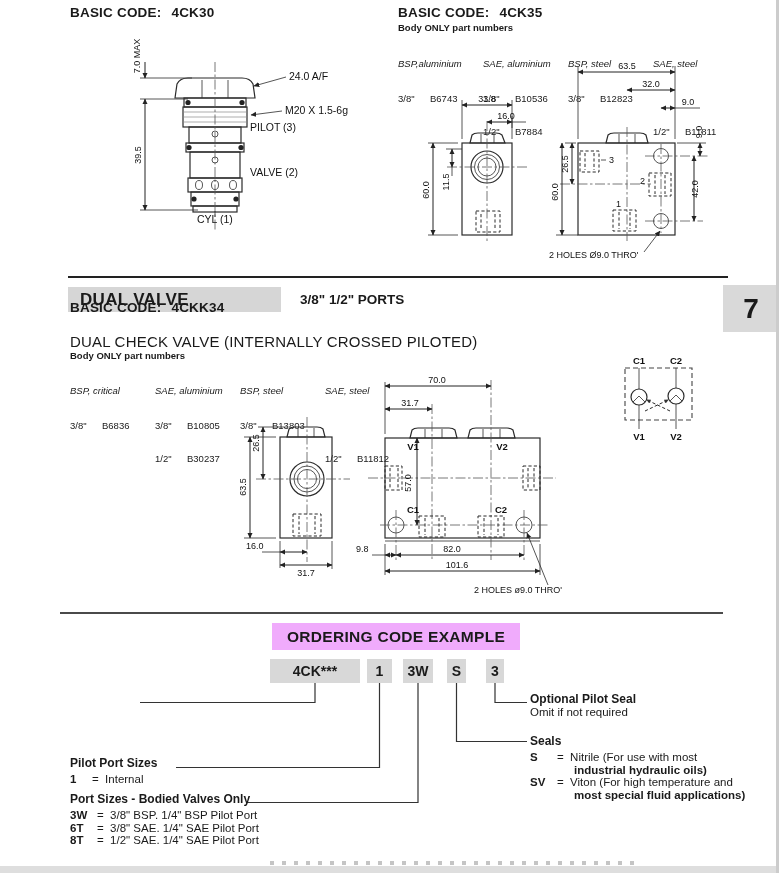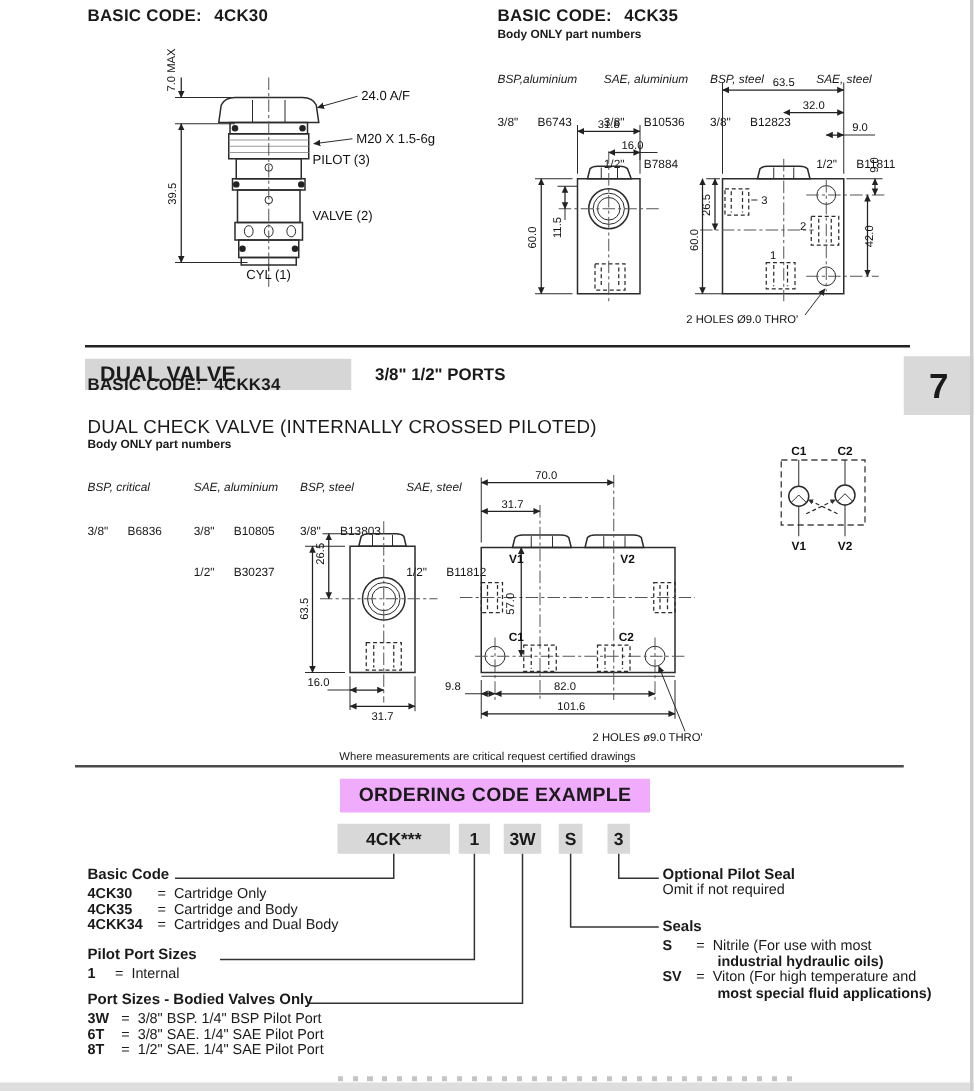--- a/index.html
+++ b/index.html
@@ -357,21 +357,20 @@
     <text class="dt" x="356" y="552">9.8</text>
     <text class="dt" x="452" y="552" text-anchor="middle">82.0</text>
     <text class="dt" x="457" y="568" text-anchor="middle">101.6</text>
     <text class="pt" x="413" y="450" text-anchor="middle">V1</text>
     <text class="pt" x="502" y="450" text-anchor="middle">V2</text>
     <text class="pt" x="413" y="513" text-anchor="middle">C1</text>
     <text class="pt" x="501" y="513" text-anchor="middle">C2</text>
     <text class="dt" x="474" y="593">2 HOLES ø9.0 THRO'</text>
   </svg>
 
-  <div class="abs footnote" style="left:240px;top:600px;width:300px;">Where measurements are critical request certified drawings</div>
   <div class="abs divider" style="left:60px;top:612px;width:663px;height:2px;background:#4a4a4a;"></div>
 
   <div class="abs ocTitle" style="left:272px;top:623px;width:248px;height:27px;">
       <span>ORDERING CODE EXAMPLE</span>
     </div>
 
   <div class="abs ocBox" style="left:270px;top:659px;width:90px;height:24px;">
       <span>4CK***</span>
     </div>
   <div class="abs ocBox" style="left:367px;top:659px;width:25px;height:24px;">
@@ -388,28 +387,20 @@
     </div>
 
   <svg class="abs" style="left:57px;top:682px;" width="722" height="125" viewBox="57 682 722 125">
     <polyline class="conn" points="315,683 315,702.5 140,702.5"></polyline>
     <polyline class="conn" points="379.5,683 379.5,767.5 176,767.5"></polyline>
     <polyline class="conn" points="418,683 418,802.5 247,802.5"></polyline>
     <polyline class="conn" points="456.5,683 456.5,741.5 527,741.5"></polyline>
     <polyline class="conn" points="495,683 495,702.5 527,702.5"></polyline>
   </svg>
 
-  <div class="abs" style="left:70px;top:692px;">
-    <div class="grpHd">Basic Code</div>
-    <div class="itms">
-      <div class="grpIt"><span class="cd w56">4CK30</span><span class="ocDesc">=  Cartridge Only</span></div>
-      <div class="grpIt"><span class="cd w56">4CK35</span><span class="ocDesc">=  Cartridge and Body</span></div>
-      <div class="grpIt"><span class="cd w56">4CKK34</span><span class="ocDesc">=  Cartridges and Dual Body</span></div>
-    </div>
-  </div>
 
   <div class="abs" style="left:70px;top:756px;">
     <div class="grpHd">Pilot Port Sizes</div>
     <div class="itms">
       <div class="grpIt"><span class="cd w22">1</span><span class="ocDesc">=  Internal</span></div>
     </div>
   </div>
 
   <div class="abs" style="left:70px;top:792px;">
     <div class="grpHd">Port Sizes - Bodied Valves Only</div>

